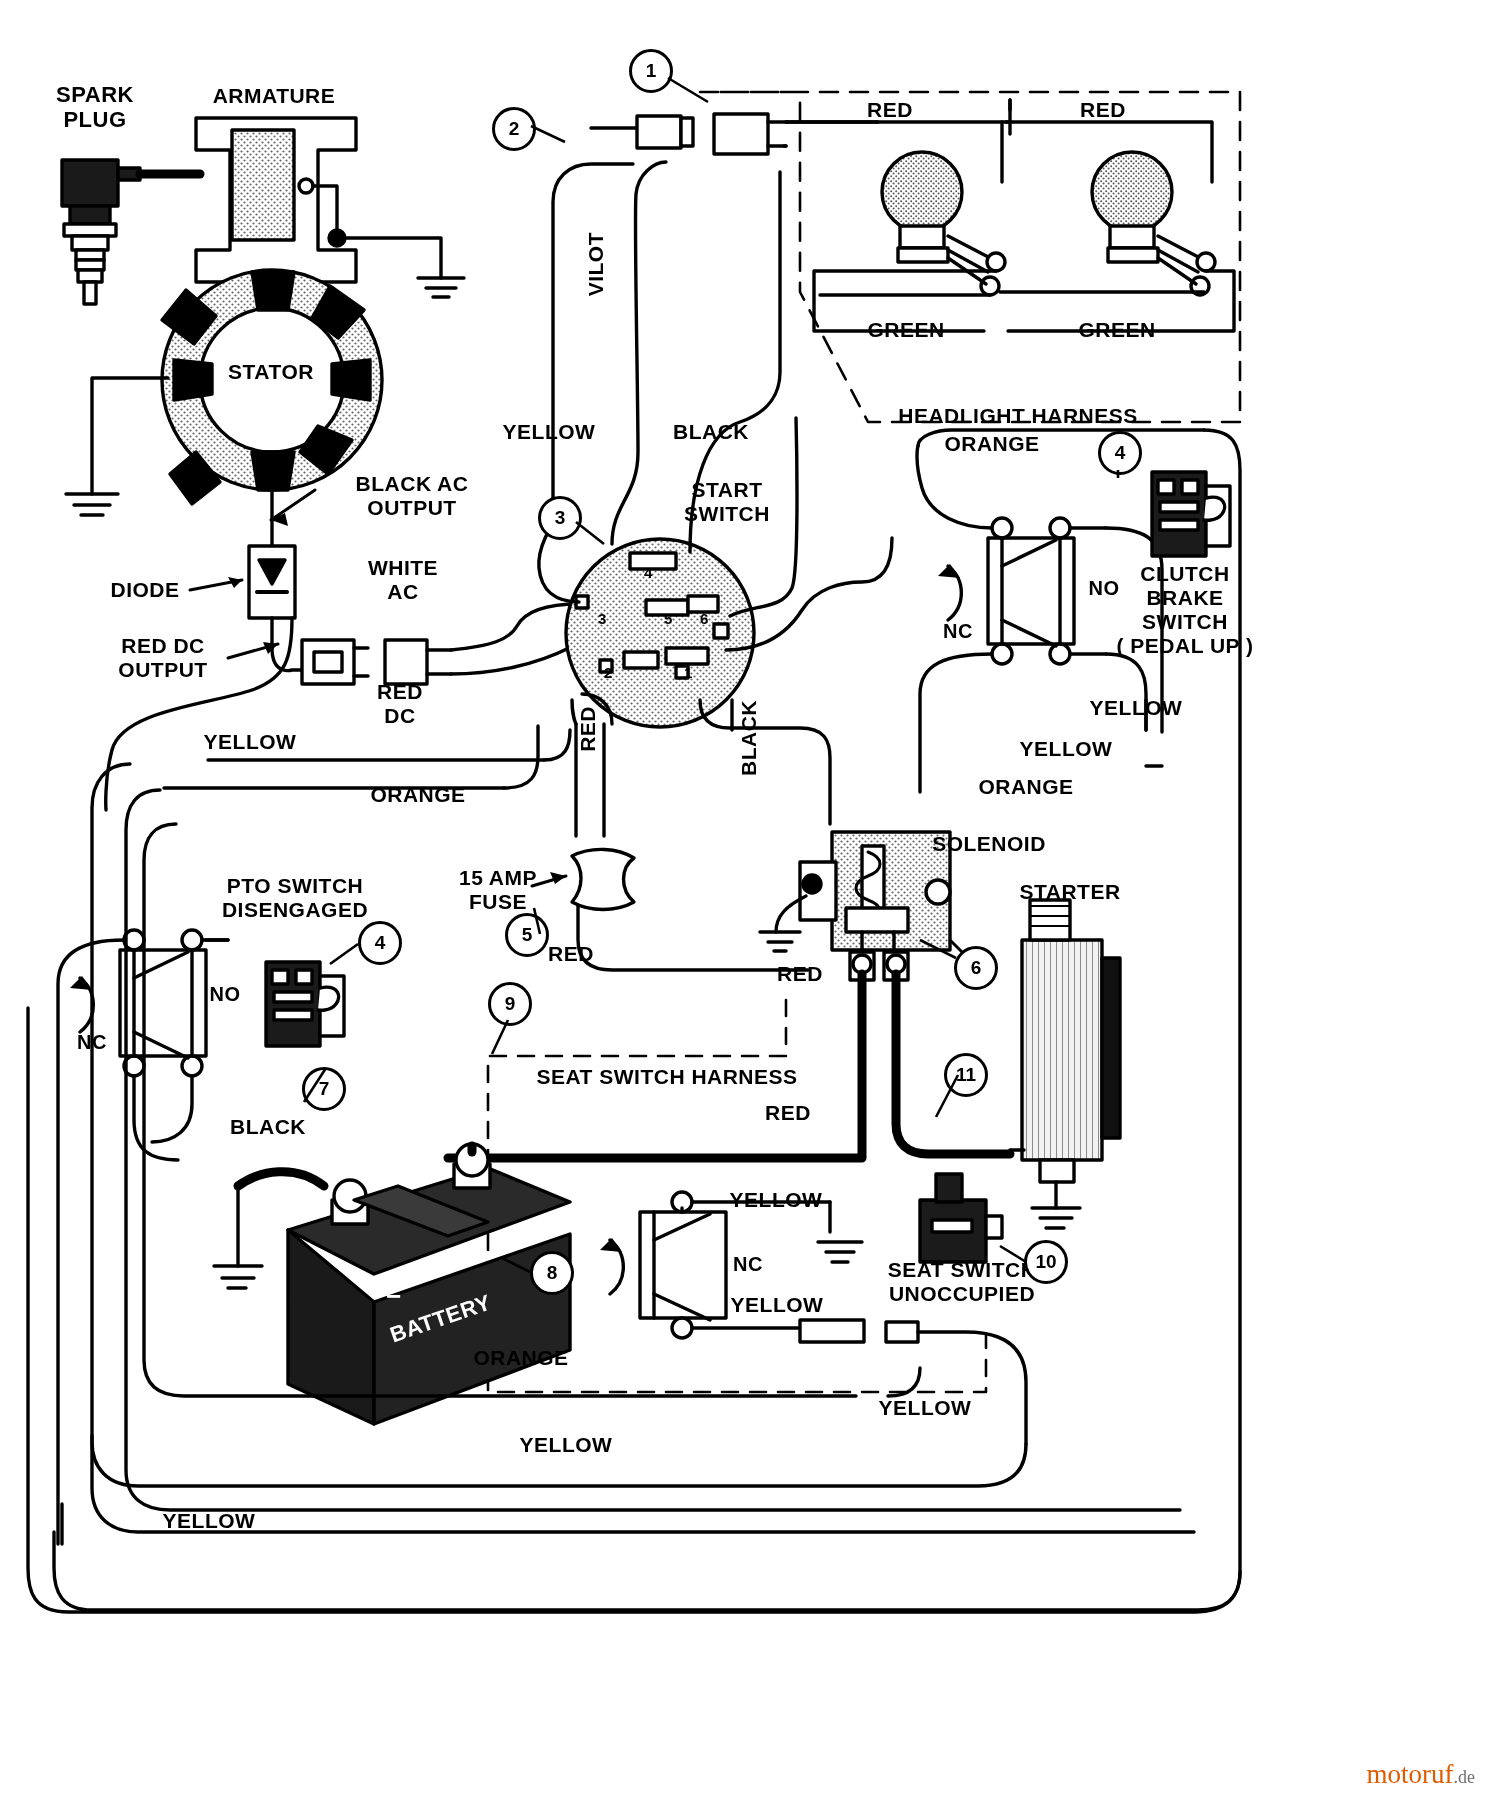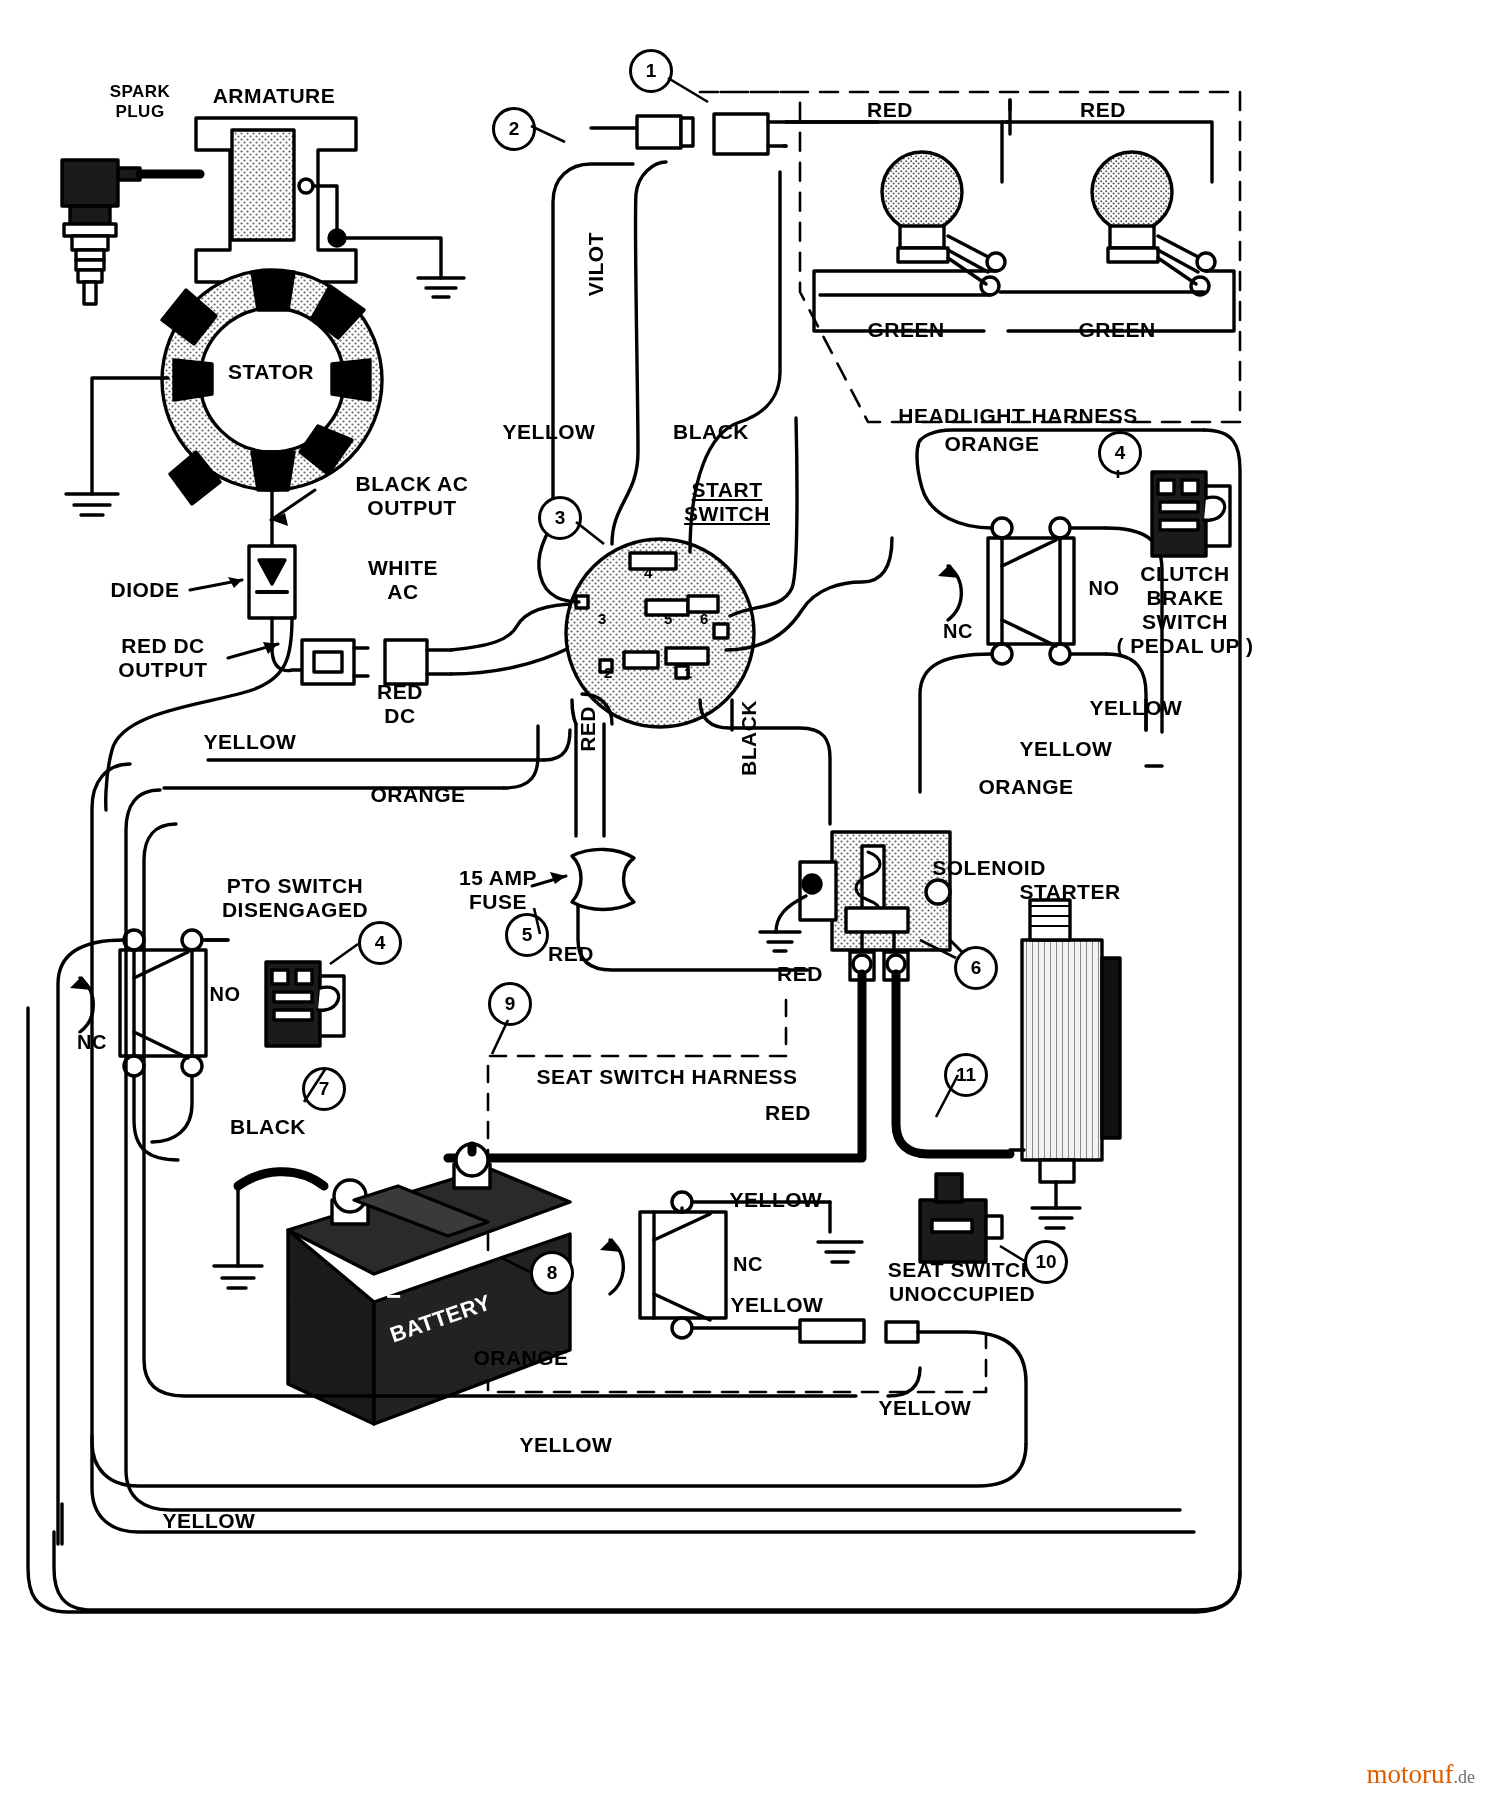--- a/index.html
+++ b/index.html
@@ -340,45 +340,45 @@
   <g font-family="Liberation Sans, sans-serif" font-size="15" font-weight="bold" fill="#000">
     <text x="644" y="578">4</text>
     <text x="598" y="624">3</text>
     <text x="664" y="624">5</text>
     <text x="700" y="624">6</text>
     <text x="604" y="678">2</text>
     <text x="684" y="678">1</text>
   </g>
 </svg>
 
-<div class="lbl ctr" style="left:95px;top:82px;font-size:17px;margin-left:45px;">SPARK
+<div class="lbl ctr" style="left:95px;top:82px;font-size:22px;">SPARK
 PLUG</div>
 <div class="lbl ctr" style="left:274px;top:84px;font-size:21px;text-align:center;">ARMATURE</div>
 <div class="lbl ctr" style="left:271px;top:360px;font-size:21px;">STATOR</div>
 <div class="lbl ctr" style="left:145px;top:578px;font-size:21px;">DIODE</div>
 <div class="lbl ctr" style="left:412px;top:472px;font-size:21px;">BLACK AC
 OUTPUT</div>
 <div class="lbl ctr" style="left:163px;top:634px;font-size:21px;">RED DC
 OUTPUT</div>
 <div class="lbl ctr" style="left:403px;top:556px;font-size:21px;">WHITE
 AC</div>
 <div class="lbl ctr" style="left:400px;top:680px;font-size:21px;">RED
 DC</div>
-<div class="lbl ctr" style="left:727px;top:478px;font-size:21px;text-decoration:underline;">START
+<div class="lbl ctr" style="left:727px;top:478px;font-size:21px;">START
 SWITCH</div>
 <div class="lbl ctr" style="left:1018px;top:372px;font-size:21px;margin-top:32px;">HEADLIGHT HARNESS</div>
 <div class="lbl ctr" style="left:1185px;top:562px;font-size:21px;">CLUTCH
 BRAKE
 SWITCH
 ( PEDAL UP )</div>
 <div class="lbl ctr" style="left:295px;top:874px;font-size:21px;">PTO SWITCH
 DISENGAGED</div>
 <div class="lbl ctr" style="left:498px;top:866px;font-size:21px;text-align:center;">15 AMP
 FUSE</div>
-<div class="lbl ctr" style="left:989px;top:856px;font-size:21px;">SOLENOID</div>
+<div class="lbl ctr" style="left:989px;top:832px;font-size:21px;">SOLENOID</div>
 <div class="lbl ctr" style="left:1070px;top:880px;font-size:21px;">STARTER</div>
 <div class="lbl ctr" style="left:667px;top:1065px;font-size:21px;">SEAT SWITCH HARNESS</div>
 <div class="lbl ctr" style="left:962px;top:1258px;font-size:21px;">SEAT SWITCH
 UNOCCUPIED</div>
 
 <div class="lbl" style="left:388px;top:1306px;font-size:22px;color:#fff;transform:rotate(-19deg);">BATTERY</div>
 <div class="lbl" style="left:386px;top:1282px;font-size:26px;color:#fff;">−</div>
 <div class="lbl" style="left:474px;top:1238px;font-size:26px;color:#fff;">+</div>
 
 <div class="lbl ctr vert" style="left:584px;top:232px;font-size:21px;">VILOT</div>

